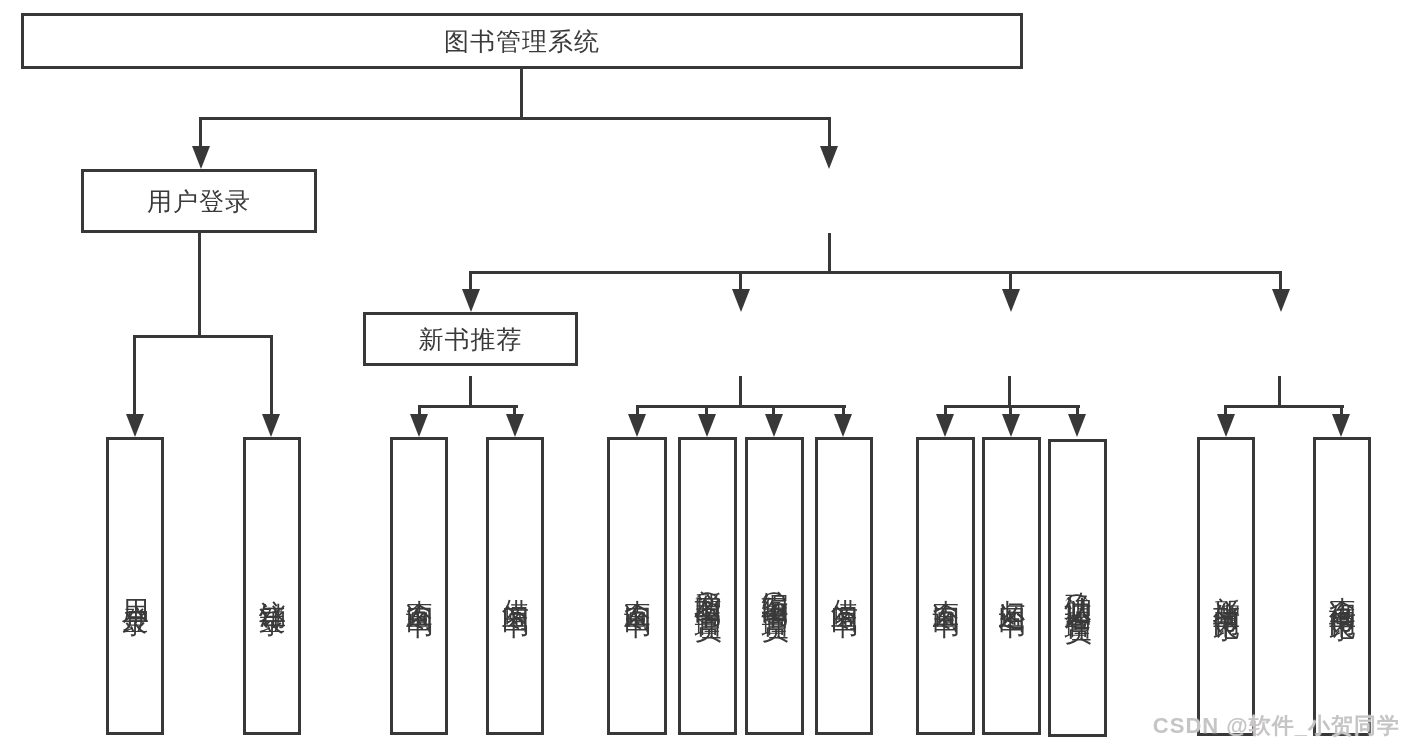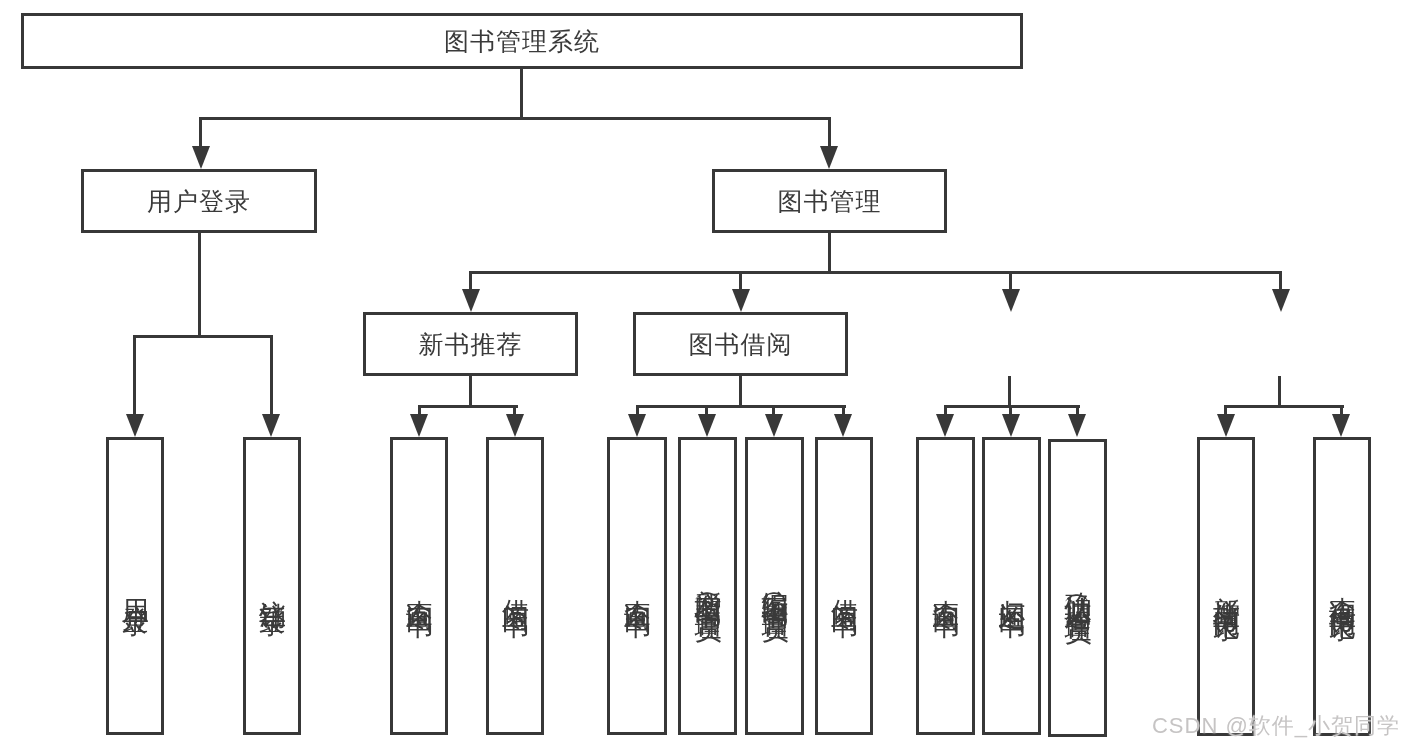--- a/index.html
+++ b/index.html
@@ -27,20 +27,21 @@
   .line{position:absolute;background:var(--line);}
   .arrow{
     position:absolute;width:0;height:0;
     border-left:9px solid transparent;border-right:9px solid transparent;
     border-top:23px solid var(--line);
   }
   #watermark{
     position:absolute;right:5px;bottom:6px;font-size:22px;
     color:var(--wm);letter-spacing:1px;white-space:nowrap;
     text-shadow:0 0 2px #fff;
+    font-weight:bold;
   }
 </style>
 </head>
 <body>
 
 <div id="canvas">
 
   <div class="box hbox" style="left:21px;top:13px;width:1002px;height:56px">
     <span>图书管理系统</span>
   </div>
@@ -48,47 +49,41 @@
   <i class="line" style="left:520px;top:69px;width:3px;height:48px"></i>
   <i class="line" style="left:199px;top:117px;width:632px;height:3px"></i>
   <i class="line" style="left:199px;top:117px;width:3px;height:31px"></i>
   <i class="arrow" style="left:192px;top:146px"></i>
   <i class="line" style="left:828px;top:117px;width:3px;height:31px"></i>
   <i class="arrow" style="left:820px;top:146px"></i>
 
   <div class="box hbox" style="left:81px;top:169px;width:236px;height:64px">
     <span>用户登录</span>
   </div>
-  <div class="box hbox" style="left:712px;top:169px;width:235px;height:64px">
-    <span>图书管理</span>
-  </div>
 
   <i class="line" style="left:198px;top:233px;width:3px;height:102px"></i>
   <i class="line" style="left:133px;top:335px;width:140px;height:3px"></i>
   <i class="line" style="left:133px;top:335px;width:3px;height:80px"></i>
   <i class="arrow" style="left:126px;top:414px"></i>
   <i class="line" style="left:270px;top:335px;width:3px;height:80px"></i>
   <i class="arrow" style="left:262px;top:414px"></i>
 
   <i class="line" style="left:828px;top:233px;width:3px;height:38px"></i>
   <i class="line" style="left:469px;top:271px;width:813px;height:3px"></i>
   <i class="line" style="left:469px;top:271px;width:3px;height:20px"></i>
   <i class="arrow" style="left:462px;top:289px"></i>
   <i class="line" style="left:739px;top:271px;width:3px;height:20px"></i>
   <i class="arrow" style="left:732px;top:289px"></i>
   <i class="line" style="left:1009px;top:271px;width:3px;height:20px"></i>
   <i class="arrow" style="left:1002px;top:289px"></i>
   <i class="line" style="left:1279px;top:271px;width:3px;height:20px"></i>
   <i class="arrow" style="left:1272px;top:289px"></i>
 
-  <div class="box hbox" style="left:363px;top:312px;width:215px;height:64px">
+  <div class="box hbox" style="left:363px;top:312px;width:215px;height:54px">
     <span>新书推荐</span>
-  </div>
-  <div class="box hbox" style="left:633px;top:312px;width:215px;height:64px">
-    <span>图书借阅</span>
   </div>
 
   <i class="line" style="left:469px;top:376px;width:3px;height:29px"></i>
   <i class="line" style="left:418px;top:405px;width:100px;height:3px"></i>
   <i class="line" style="left:418px;top:405px;width:3px;height:11px"></i>
   <i class="arrow" style="left:410px;top:414px"></i>
   <i class="line" style="left:513px;top:405px;width:3px;height:11px"></i>
   <i class="arrow" style="left:506px;top:414px"></i>
 
   <i class="line" style="left:739px;top:376px;width:3px;height:29px"></i>

